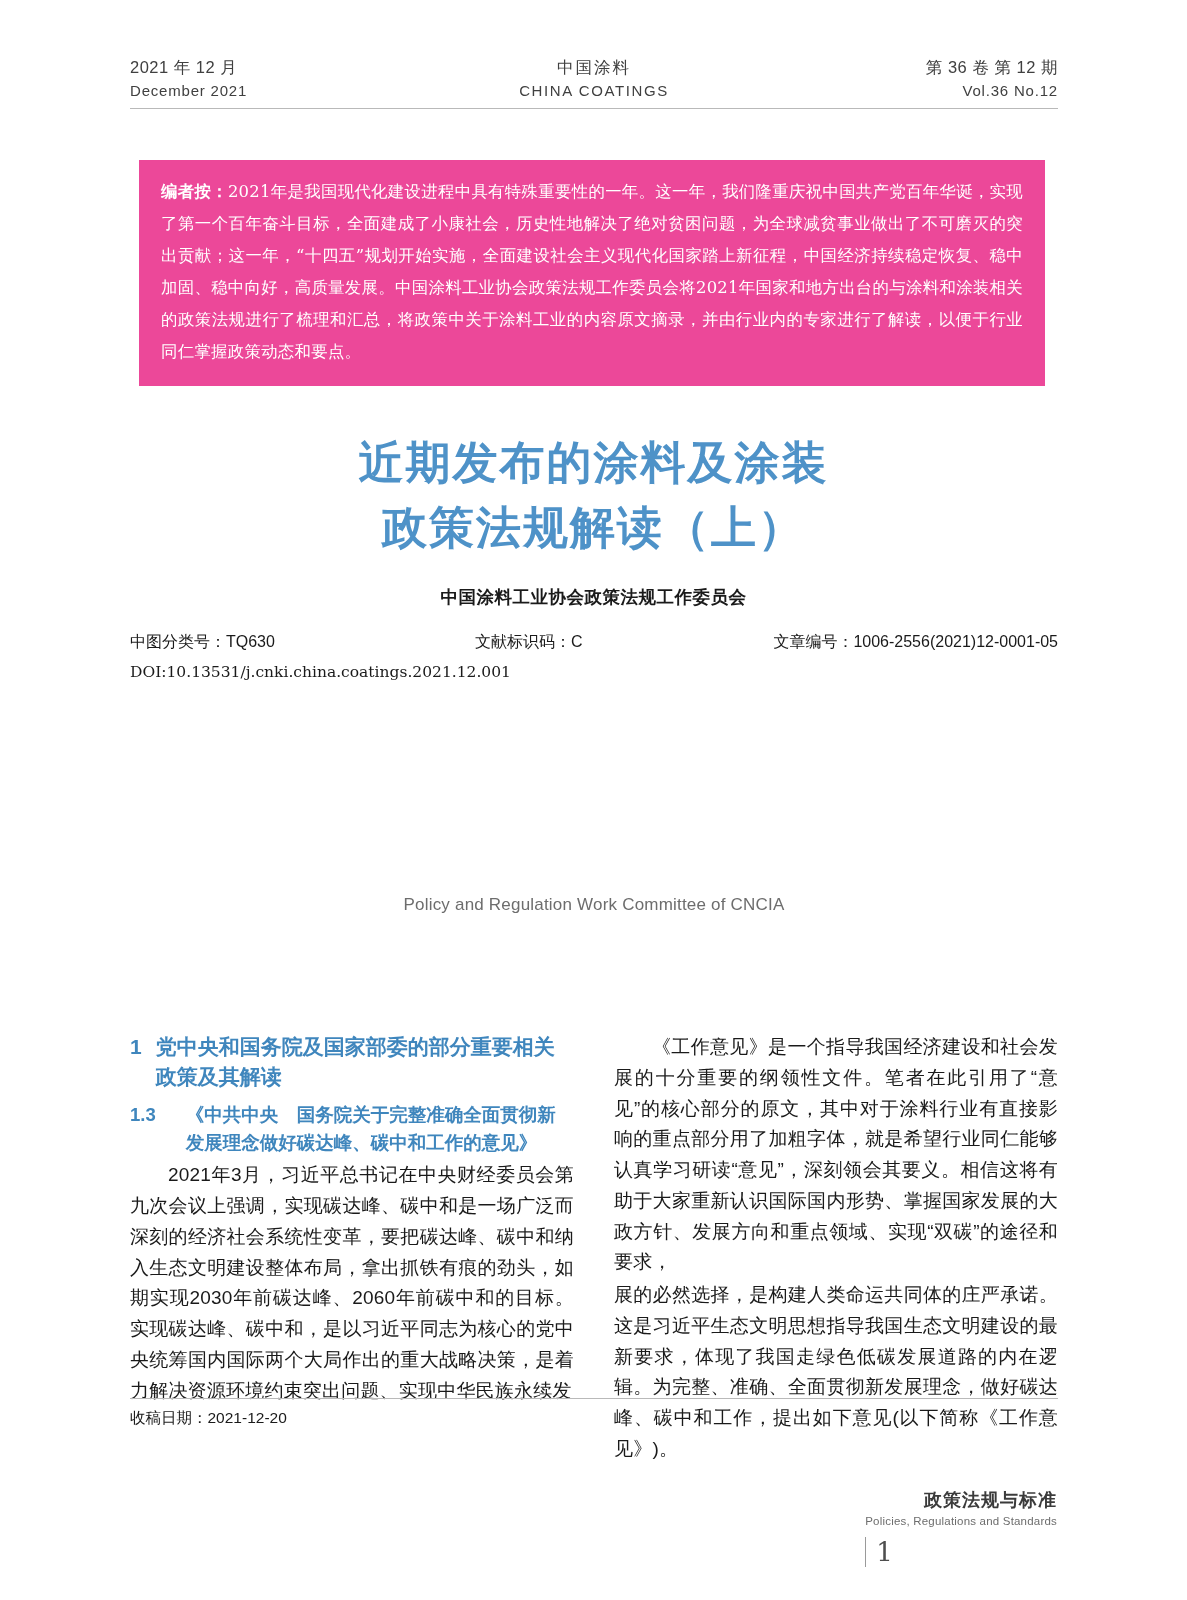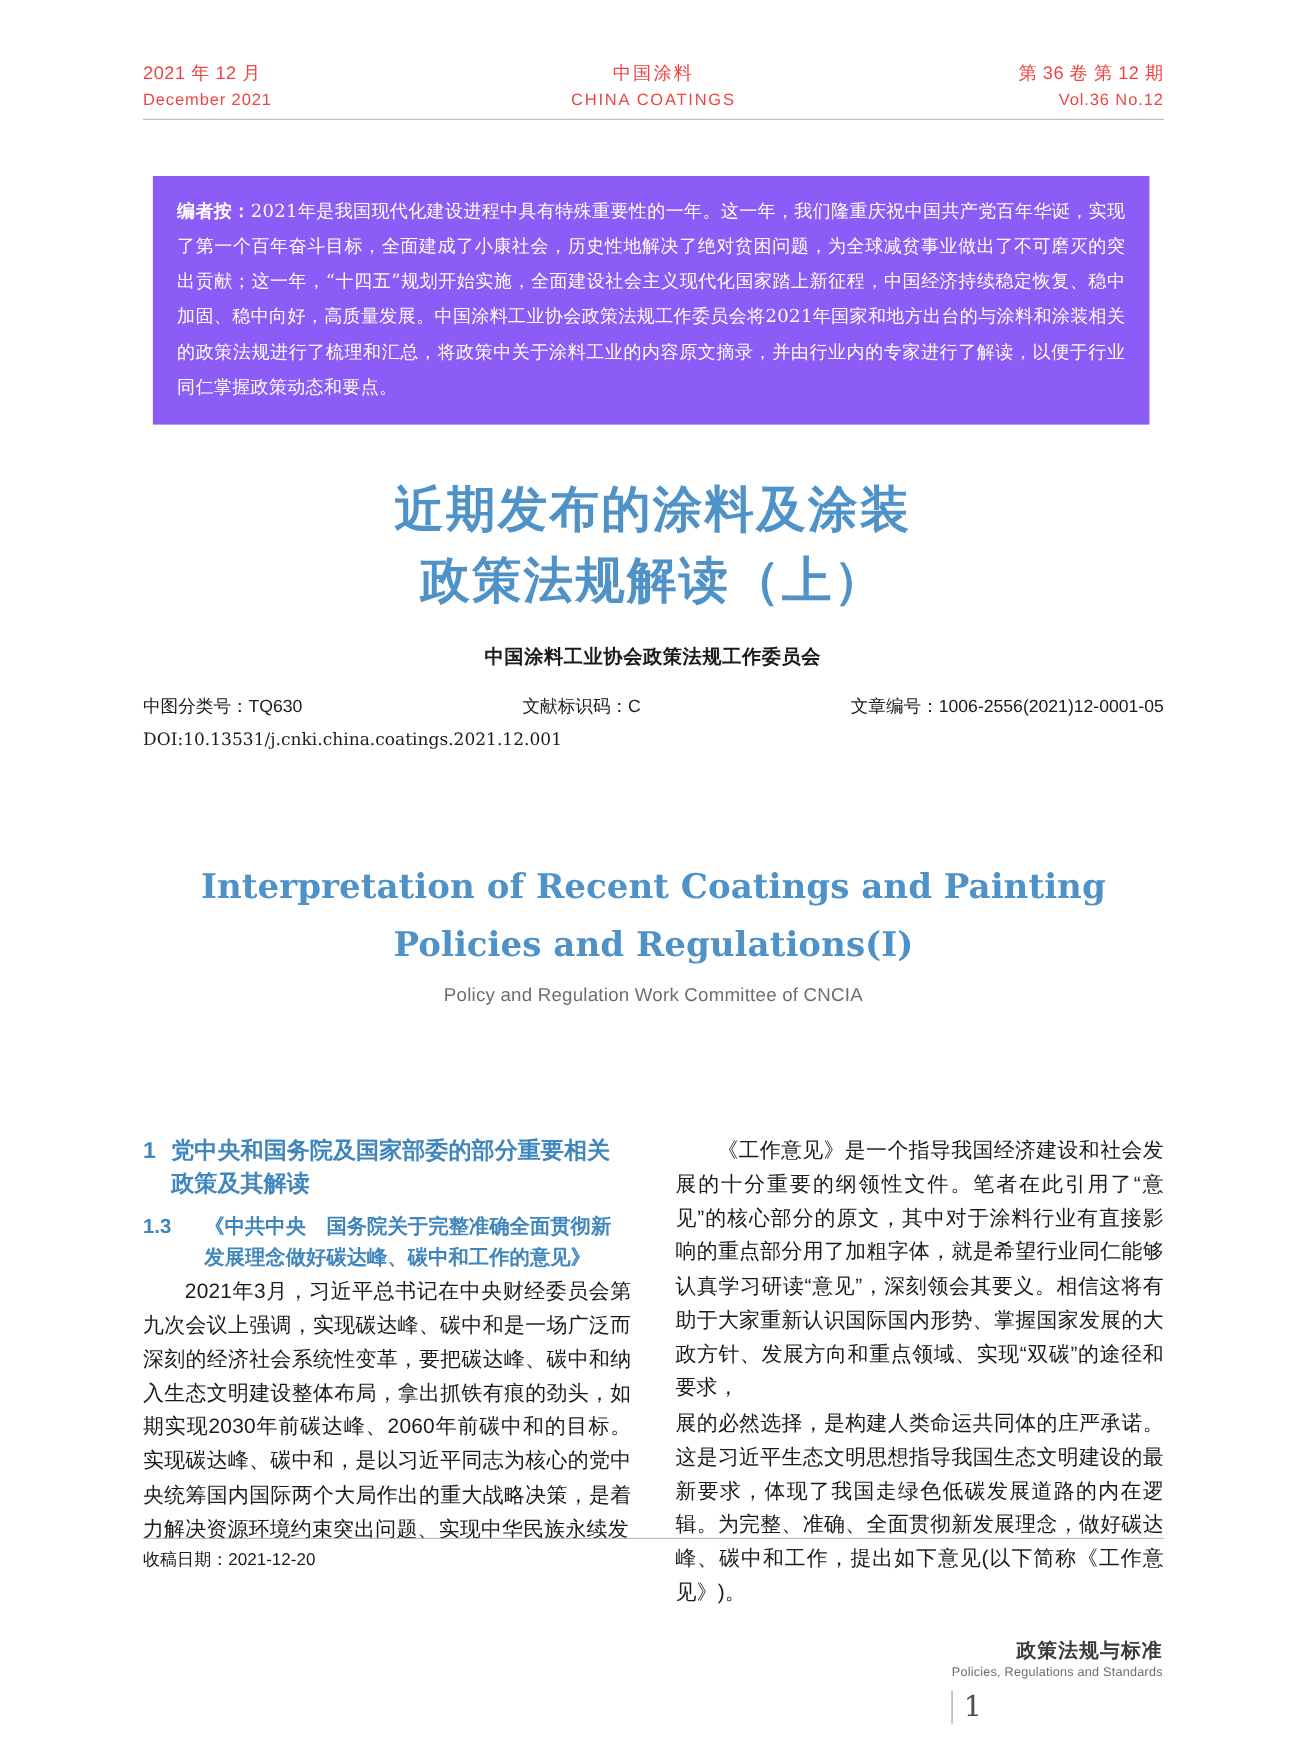--- a/index.html
+++ b/index.html
@@ -30,37 +30,37 @@
     width: 928px;
     display: flex;
     justify-content: space-between;
     align-items: flex-start;
     border-bottom: 1px solid #b9b9b9;
     padding-bottom: 6px;
   }
   .runhead .col {
     font-size: 16.5px;
     line-height: 1.5;
-    color: #ef4444;
+    color: #404040;
   }
   .runhead .col.left { text-align: left; width: 260px; }
   .runhead .col.center { text-align: center; width: 330px; }
   .runhead .col.right { text-align: right; width: 260px; }
   .runhead .cn { font-size: 16.5px; letter-spacing: 0.5px; }
   .runhead .en { font-size: 15px; letter-spacing: 0.8px; }
   .runhead .center .cn { letter-spacing: 2px; }
   .runhead .center .en { letter-spacing: 1.6px; }
 
   
   .editor-box {
     position: absolute;
     left: 139px;
     top: 160px;
     width: 906px;
-    background: #8b5cf6;
+    background: #ec4899;
     padding: 16px 22px 18px 22px;
     box-sizing: border-box;
   }
   .editor-box p {
     margin: 0;
     color: #ffffff;
     font-family: "DejaVu Serif", serif;
     font-size: 16.4px;
     line-height: 1.95;
     text-align: justify;
@@ -267,24 +267,20 @@
   </div>
   <div class="cn-author">中国涂料工业协会政策法规工作委员会</div>
 
   <div class="meta-row">
     <div class="m1">中图分类号：TQ630</div>
     <div class="m2">文献标识码：C</div>
     <div class="m3">文章编号：1006-2556(2021)12-0001-05</div>
   </div>
   <div class="doi">DOI:10.13531/j.cnki.china.coatings.2021.12.001</div>
 
-  <div class="en-title">
-    <div>Interpretation of Recent Coatings and Painting</div>
-    <div>Policies and Regulations(Ⅰ)</div>
-  </div>
   <div class="en-author">Policy and Regulation Work Committee of CNCIA</div>
 
   <div class="body-cols">
     <div class="col-body">
       <div class="h1">
         <span class="num">1</span>
         <span class="txt">党中央和国务院及国家部委的部分重要相关政策及其解读</span>
       </div>
       <div class="h2">
         <span class="num">1.3</span>

